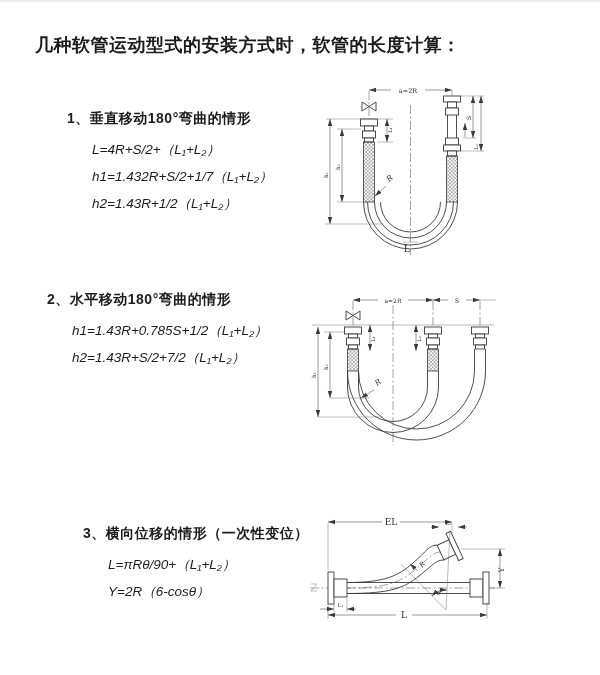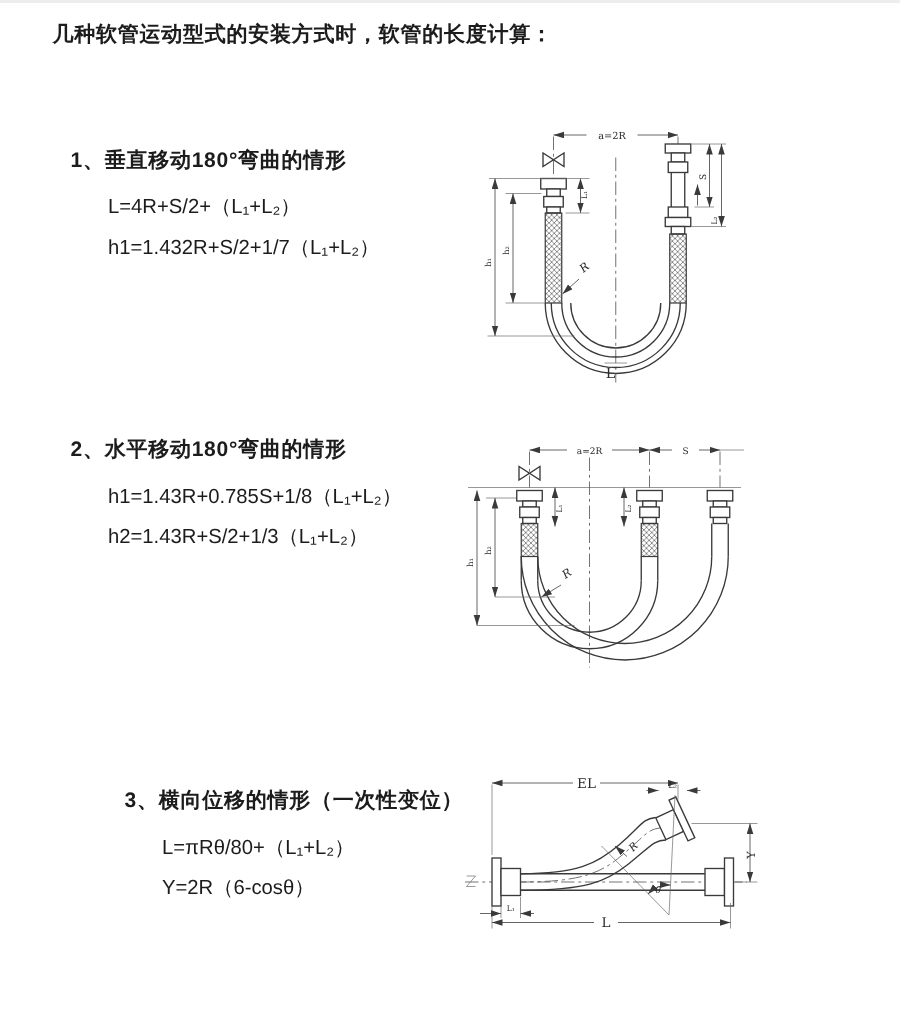--- a/index.html
+++ b/index.html
@@ -1,23 +1,23 @@
 <!DOCTYPE html>
 <html><head>
 <meta charset="utf-8">
 <style>
   html,body{margin:0;padding:0;background:#fff;}
   .page{position:relative;width:600px;height:675px;background:#ffffff;
         font-family:"Liberation Sans",sans-serif;color:#1c1c1c;overflow:hidden;
         border-top:2px solid #ededed;}
-  .title{position:absolute;left:35px;top:12px;font-size:14px;font-weight:bold;letter-spacing:.5px;}
+  .title{position:absolute;left:35px;top:31px;font-size:18px;font-weight:bold;letter-spacing:.5px;}
   .section{position:absolute;left:47px;}
-  .s1{top:96px;} .s2{top:289px;} .s3{top:523px;margin-left:36px;}
+  .s1{top:108px;margin-left:20px;} .s2{top:289px;} .s3{top:523px;margin-left:36px;}
   .heading{font-size:14px;font-weight:bold;letter-spacing:.5px;margin:0 0 8px 0;}
-  .formula{font-size:13.5px;margin-left:25px;height:27px;line-height:27px;white-space:pre;}
+  .formula{font-size:13.5px;margin-left:25px;height:27px;line-height:27px;white-space:pre;font-style:italic;}
   svg{position:absolute;}
   #d1{left:303px;top:73px;} #d2{left:298px;top:283px;} #d3{left:300px;top:500px;}
   .ln{stroke:#3a3a3a;stroke-width:.9;fill:none;}
   .fit{stroke:#3a3a3a;stroke-width:.9;fill:#fff;}
   .dim{stroke:#555;stroke-width:.6;fill:none;}
   .thin{stroke:#666;stroke-width:.45;fill:none;}
   .cl{stroke:#555;stroke-width:.55;fill:none;stroke-dasharray:9 2.5 2 2.5;}
   .dt{font-family:"DejaVu Serif",serif;fill:#2a2a2a;}
   .it{font-style:italic;}
 </style>
@@ -25,31 +25,32 @@
 <body>
 
 <div class="page">
 
   <div class="title">几种软管运动型式的安装方式时，软管的长度计算：</div>
 
   <div class="section s1">
     <div class="heading">1、垂直移动180°弯曲的情形</div>
     <div class="formula">L=4R+S/2+（L₁+L₂）</div>
     <div class="formula">h1=1.432R+S/2+1/7（L₁+L₂）</div>
+    <div class="formula">h2=1.43R+1/2（L₁+L₂）</div>
   </div>
 
   <div class="section s2">
     <div class="heading">2、水平移动180°弯曲的情形</div>
-    <div class="formula">h1=1.43R+0.785S+1/8（L₁+L₂）</div>
-    <div class="formula">h2=1.43R+S/2+1/3（L₁+L₂）</div>
+    <div class="formula">h1=1.43R+0.785S+1/2（L₁+L₂）</div>
+    <div class="formula">h2=1.43R+S/2+7/2（L₁+L₂）</div>
   </div>
 
   <div class="section s3">
     <div class="heading">3、横向位移的情形（一次性变位）</div>
-    <div class="formula">L=πRθ/80+（L₁+L₂）</div>
+    <div class="formula">L=πRθ/90+（L₁+L₂）</div>
     <div class="formula">Y=2R（6-cosθ）</div>
   </div>
 
   <svg id="d1" width="255" height="188" viewBox="0 0 255 188">
     <defs>
       <marker id="a1" markerUnits="userSpaceOnUse" markerWidth="8" markerHeight="6" refX="7" refY="2.2" orient="auto-start-reverse">
         <path d="M0,0 L7,2.2 L0,4.4 Z" fill="#3a3a3a"></path>
       </marker>
       <pattern id="p1" width="3.5" height="3.5" patternUnits="userSpaceOnUse">
         <path d="M0,0 L3.5,3.5 M3.5,0 L0,3.5" stroke="#6a6a6a" stroke-width="0.5"></path>

